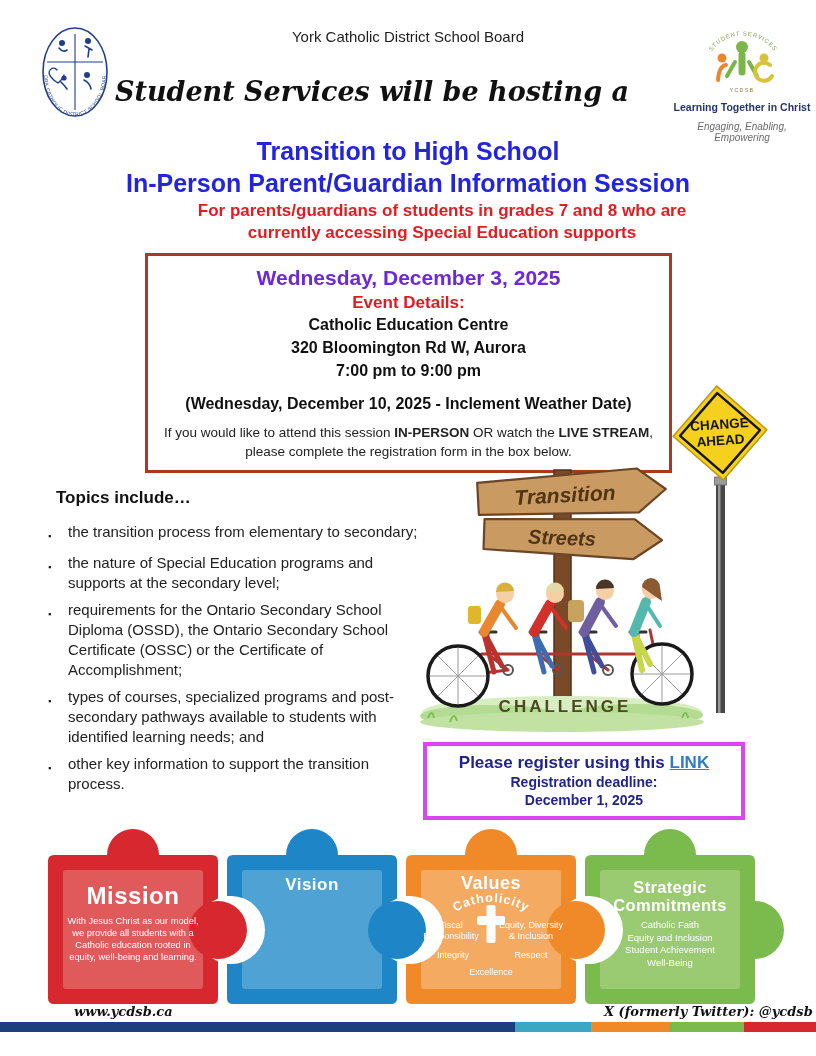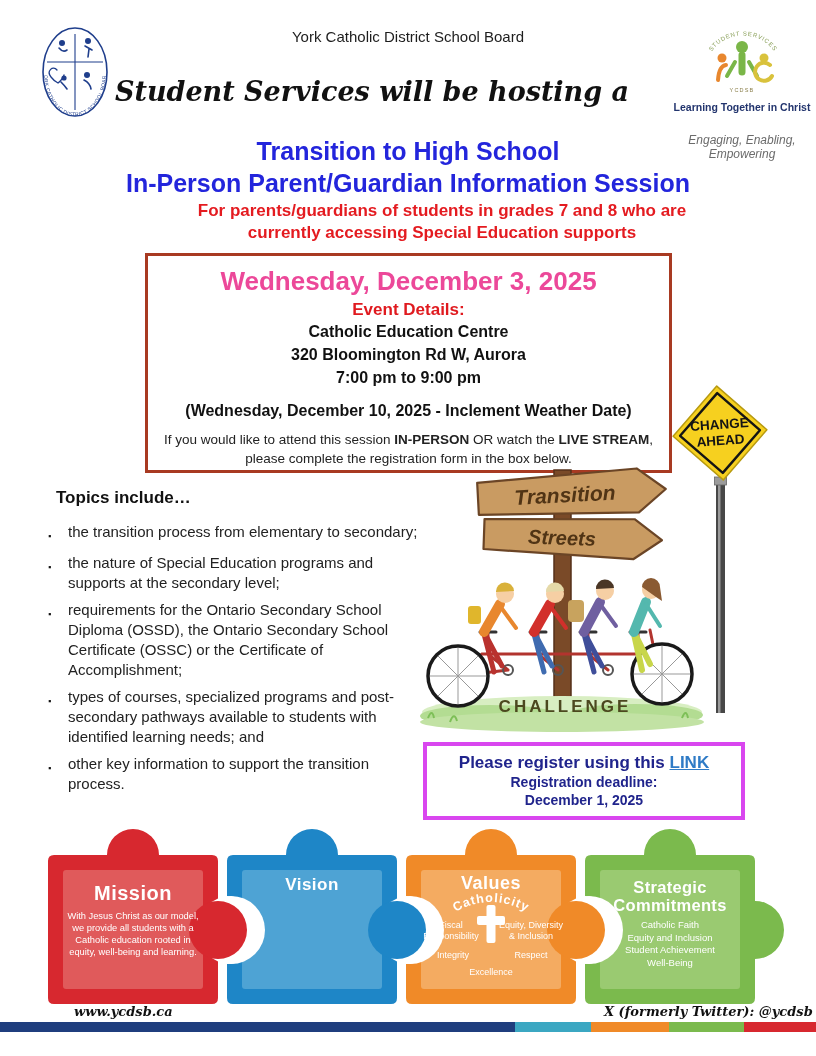--- a/index.html
+++ b/index.html
@@ -6,34 +6,34 @@
   .page{position:relative;width:816px;height:1056px;background:#fff;overflow:hidden;
         font-family:"Liberation Sans",sans-serif;color:#1a1a1a;}
   .abs{position:absolute;}
   .ctr{text-align:center;}
 
   
   .board-name{top:28px;left:0;width:816px;font-size:15px;font-weight:500;color:#1d1d1d;}
   .left-logo{top:22px;left:34px;}
   .right-logo{top:20px;left:672px;width:140px;text-align:center;}
   .rl-tagline{font-size:10.5px;font-weight:bold;color:#23356e;margin-top:1px;}
-  .rl-motto{font-size:12px;font-style:italic;color:#6b6b6b;margin-top:20px;}
+  .rl-motto{font-size:10px;font-style:italic;color:#6b6b6b;margin-top:8px;}
   .script-heading{top:76px;left:0;width:744px;font-family:"DejaVu Serif",serif;
         font-style:italic;font-weight:bold;font-size:27px;color:#111;}
 
   
   .title-blue{left:0;width:816px;font-size:25px;font-weight:bold;color:#2325DC;line-height:33px;}
   .t1{top:135px;} .t2{top:167px;}
   .subtitle-red{left:0;width:816px;font-size:17px;font-weight:bold;color:#E41B20;line-height:22px;padding-left:34px;}
   .s1{top:200px;} .s2{top:222px;}
 
   
   .event-box{top:253px;left:145px;width:521px;height:204px;border:3px solid #A83A22;
         display:flex;flex-direction:column;align-items:center;padding-top:10px;}
-  .ev-date{font-size:26px;font-weight:bold;color:#ec4899;}
+  .ev-date{font-size:21px;font-weight:bold;color:#6d28d9;}
   .ev-details{font-size:17px;font-weight:bold;color:#E01A1F;margin-top:3px;}
   .ev-line{font-size:16px;font-weight:bold;color:#111;line-height:23px;}
   .ev-weather{font-size:16px;font-weight:bold;color:#111;margin-top:13px;}
   .ev-note{font-size:13.5px;color:#222;margin-top:10px;line-height:19px;width:505px;text-align:center;}
   .ev-note b{font-weight:bold;}
 
   
   .topics{top:488px;left:44px;width:380px;}
   .topics-heading{font-size:17px;font-weight:bold;color:#111;margin-left:12px;}
   .topic-list{margin:14px 0 0 0;padding:0;list-style:none;}
@@ -45,21 +45,21 @@
   .reg-box{top:742px;left:423px;width:314px;height:70px;border:4px solid #d946ef;
         display:flex;flex-direction:column;align-items:center;justify-content:center;}
   .reg-line1{font-size:17px;font-weight:bold;color:#20248C;}
   .reg-link{color:#2F7BC6;text-decoration:underline;cursor:pointer;}
   .reg-line2{font-size:14px;font-weight:bold;color:#20248C;line-height:18px;}
 
   
   .piece-content{top:870px;width:140px;height:119px;color:#fff;text-align:center;}
   .pc-mission{left:63px;} .pc-vision{left:242px;} .pc-values{left:421px;} .pc-strategic{left:600px;}
   .pc-title{font-weight:bold;}
-  .pc-mission .pc-title{font-size:20px;margin-top:12px;letter-spacing:.5px;}
+  .pc-mission .pc-title{font-size:24px;margin-top:12px;letter-spacing:.5px;}
   .pc-vision .pc-title{font-size:17px;margin-top:5px;letter-spacing:.5px;}
   .pc-strategic .pc-title{font-size:16.5px;line-height:18px;margin-top:8px;letter-spacing:.3px;}
   .pc-body{font-size:9.3px;line-height:12px;margin-top:5px;padding:0 1px;}
   .pc-items{font-size:9.5px;line-height:12.5px;margin-top:5px;}
   .val-title{position:absolute;top:3px;left:0;width:140px;font-size:18px;font-weight:bold;letter-spacing:.5px;}
   .val-label{position:absolute;font-size:9px;line-height:10.5px;}
   .val-fiscal{top:50px;left:-2px;width:64px;}
   .val-equity{top:50px;left:78px;width:64px;}
   .val-integrity{top:80px;left:6px;width:52px;}
   .val-respect{top:80px;left:84px;width:52px;}

